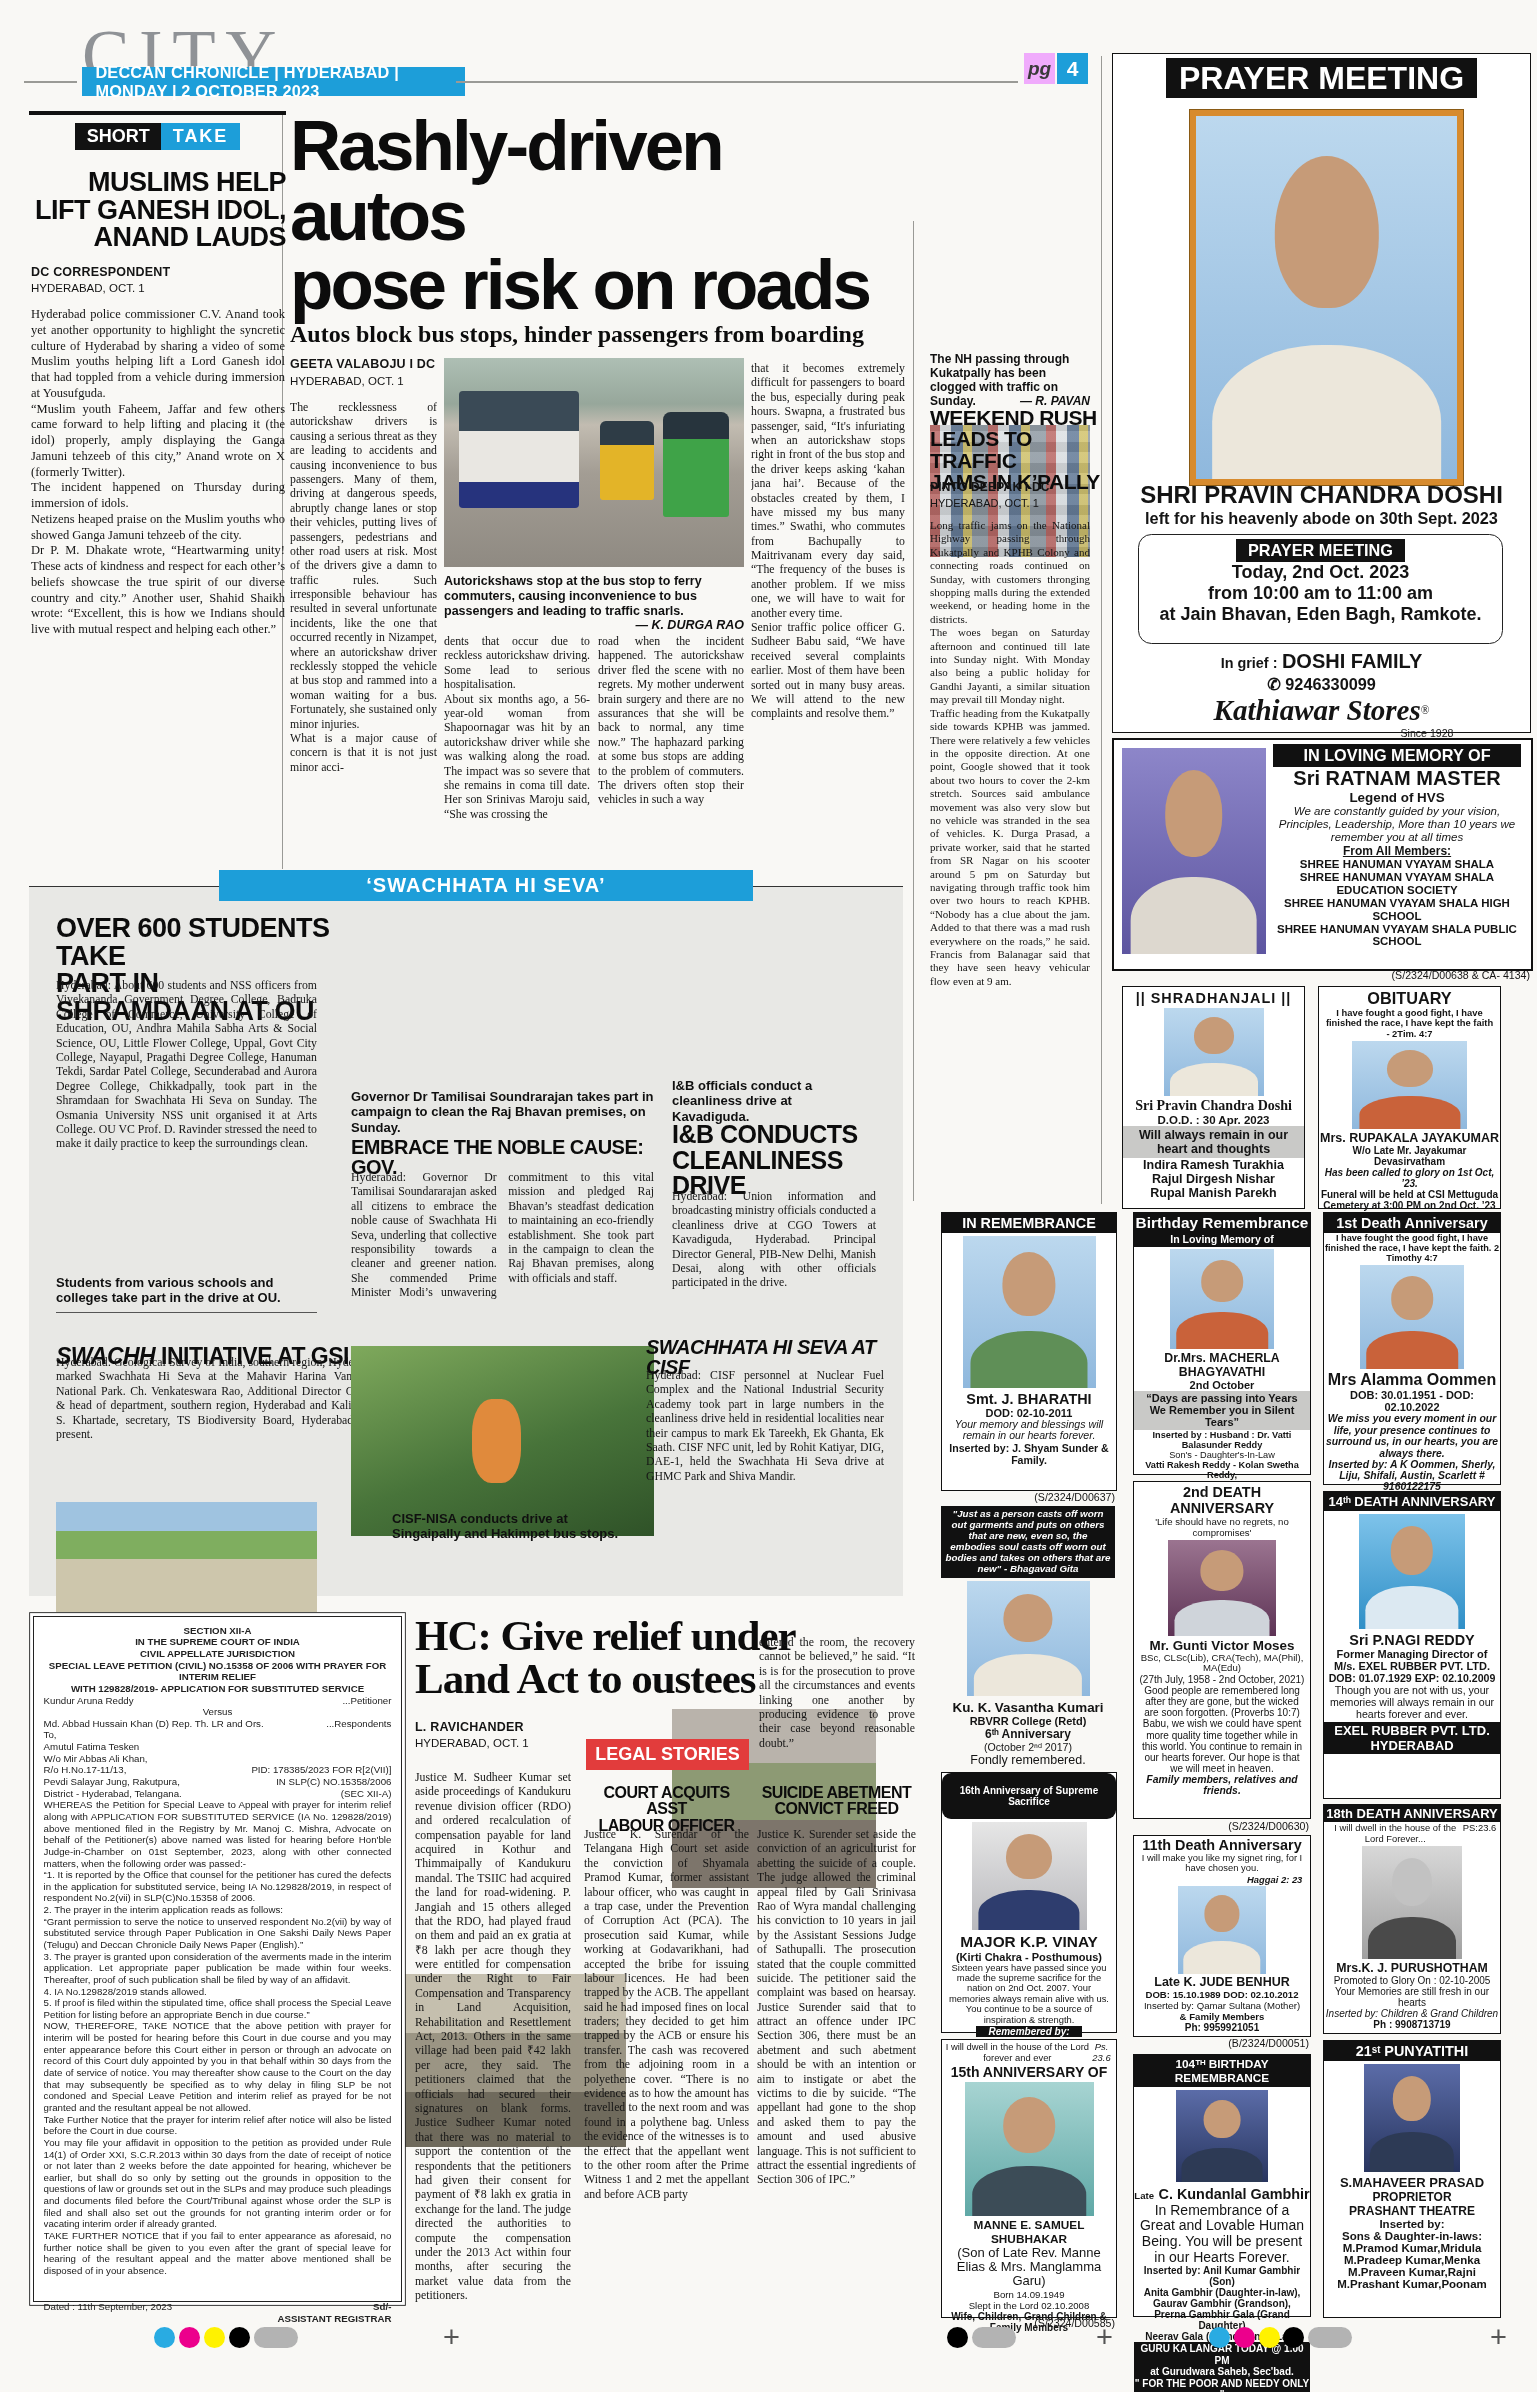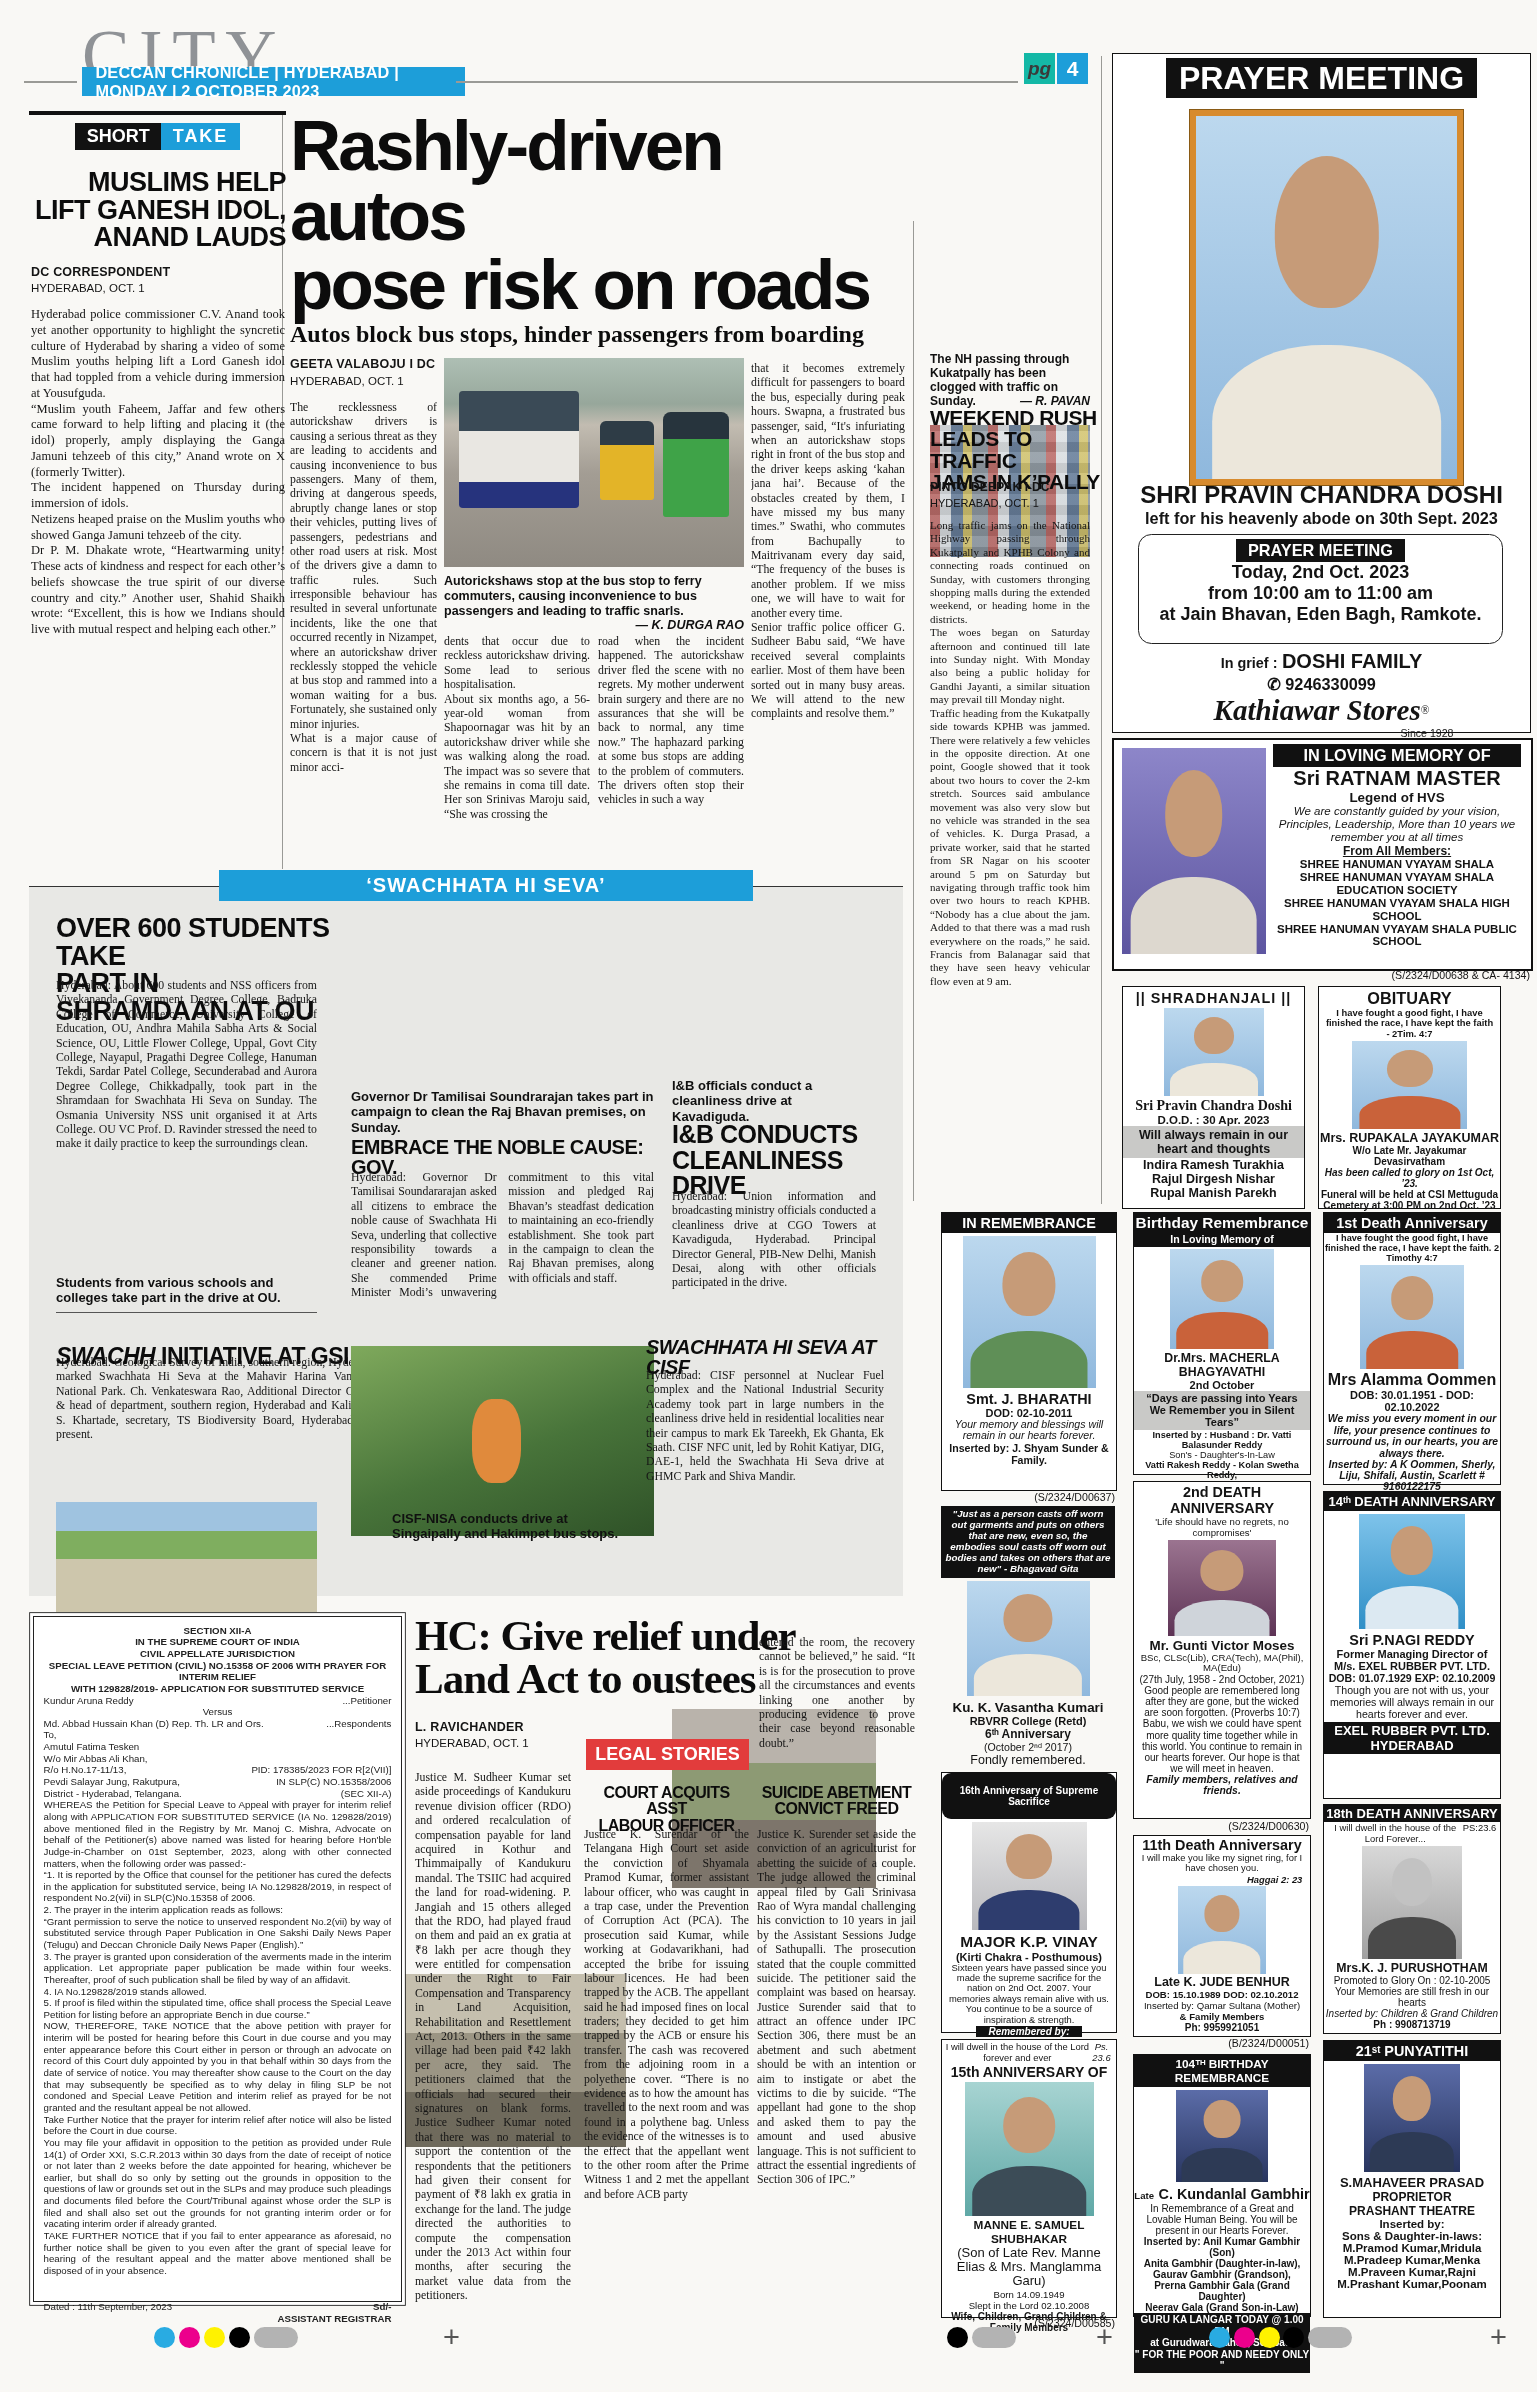--- a/index.html
+++ b/index.html
@@ -2,21 +2,21 @@
 <html><head>
 <meta charset="utf-8">
 <style>
   html,body{margin:0;padding:0;background:#e0e0dc;}
   #page{position:relative;width:1537px;height:2392px;background:#f9f8f5;font-family:"Liberation Sans",sans-serif;color:#141414;overflow:hidden;}
   .abs{position:absolute;}
   .rul{position:absolute;background:#9a9a96;}
   
   .city{font-family:"Liberation Serif",serif;font-size:71px;letter-spacing:9.6px;color:#8f9296;font-weight:500;}
   .datebar{background:#1d9ed9;color:#fff;font-weight:700;font-size:16.3px;display:flex;align-items:center;padding-left:13.4px;letter-spacing:0.2px;}
-  .pgl{background:#14b8a6;color:#3a3a3a;font-weight:700;font-style:italic;font-size:19px;display:flex;align-items:center;justify-content:center;}
+  .pgl{background:#f0abfc;color:#3a3a3a;font-weight:700;font-style:italic;font-size:19px;display:flex;align-items:center;justify-content:center;}
   .pgn{background:#1d9ed9;color:#fff;font-weight:800;font-size:21px;display:flex;align-items:center;justify-content:center;}
   
   .bodytx{font-family:"Liberation Serif",serif;font-size:11.8px;line-height:1.22;text-align:justify;white-space:pre-line;overflow:hidden;color:#151515;}
   .bodytx-sm{font-size:11px;}
   .cap{font-weight:600;font-size:12.5px;line-height:1.18;color:#101010;}
   .cap .cr{font-style:italic;font-weight:700;float:right;}
   .byl{font-weight:700;font-size:12.5px;letter-spacing:0.2px;}
   .dtl{font-size:11.5px;}
   .hl{font-weight:800;color:#0c0c0c;letter-spacing:-0.5px;line-height:1.02;white-space:pre-line;}
   .serifhl{font-family:"Liberation Serif",serif;font-weight:700;color:#0c0c0c;}
@@ -378,21 +378,21 @@
   </div>
   <div class="abs smcode" style="left:1133px;top:2037px;width:176px;">(B/2324/D00051)</div>
 
   <div class="adbox" style="left:1133px;top:2054px;width:176px;height:261px;text-align:center;">
     <div class="adhead" style="font-size:11.8px;padding:1.9px 0;">104ᵀᴴ BIRTHDAY REMEMBRANCE</div>
     <div class="pt pt-navy" style="width:92px;height:92px;margin:2.9px auto;"></div>
     <div>
       <span style="font-size:9.6px;font-weight:700;">Late</span>
       <span style="font-size:14.4px;font-weight:800;">C. Kundanlal Gambhir</span>
     </div>
-    <div style="font-size:10px;line-height:1.12;padding:0 4.8px;">In Remembrance of a Great and Lovable Human Being.  You will be present in our Hearts Forever.</div>
+    <div style="font-size:14px;line-height:1.12;padding:0 4.8px;">In Remembrance of a Great and Lovable Human Being.  You will be present in our Hearts Forever.</div>
     <div style="font-size:10px;font-weight:700;">Inserted by: Anil Kumar Gambhir (Son)</div>
     <div style="font-size:10px;font-weight:700;">Anita Gambhir (Daughter-in-law),</div>
     <div style="font-size:10px;font-weight:700;">Gaurav Gambhir (Grandson),</div>
     <div style="font-size:10px;font-weight:700;">Prerna Gambhir Gala (Grand Daughter)</div>
     <div style="font-size:10px;font-weight:700;">Neerav Gala (Grand Son-in-Law)</div>
     <div class="adhead" style="font-size:10px;line-height:1.15;padding:1px 0;">
       <div>GURU KA LANGAR TODAY @ 1.00 PM</div>
       <div>at Gurudwara Saheb, Sec'bad.</div>
       <div>" FOR THE POOR AND NEEDY ONLY "</div>
     </div>

